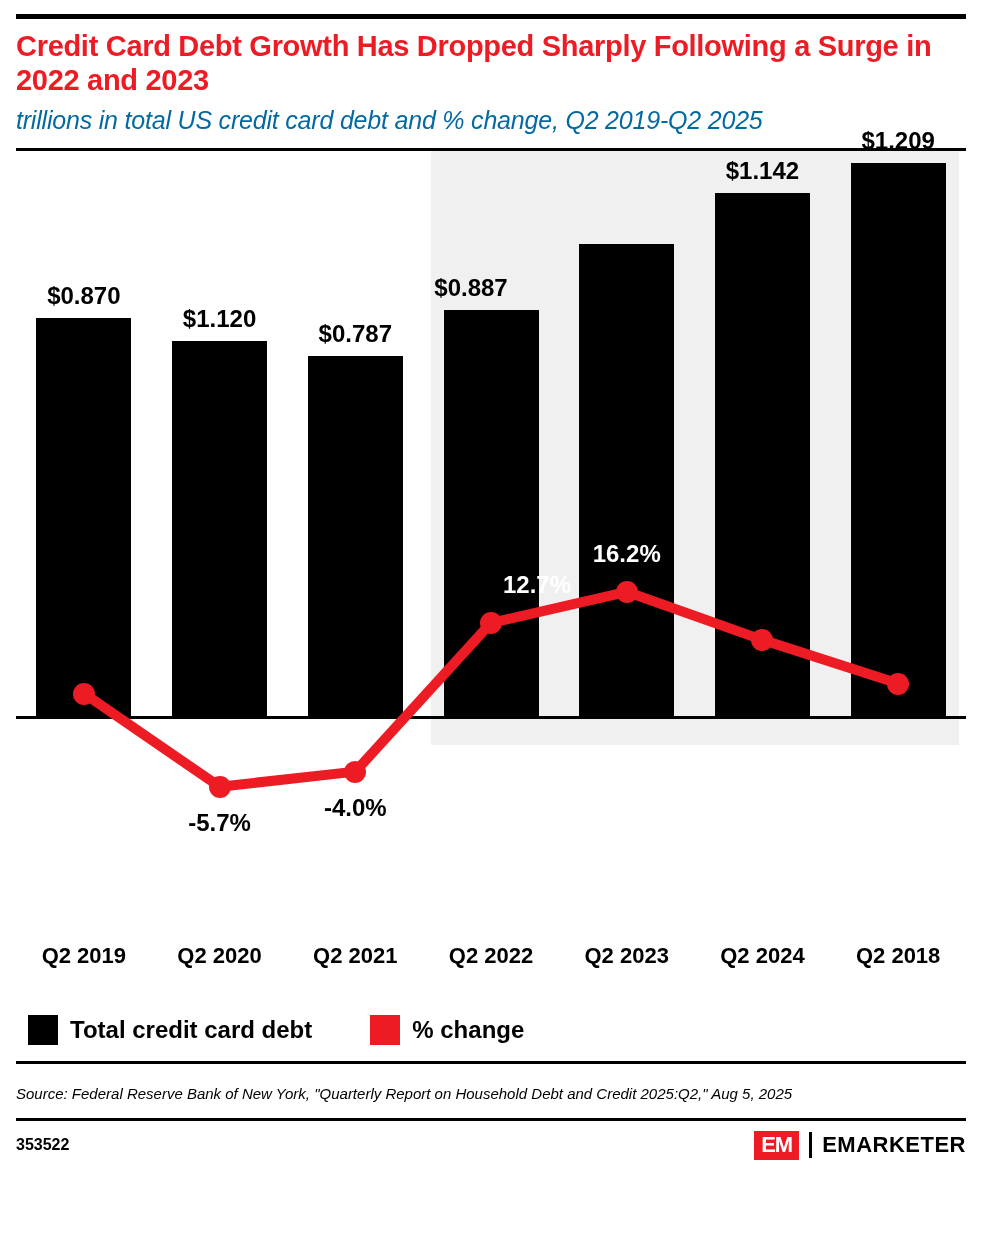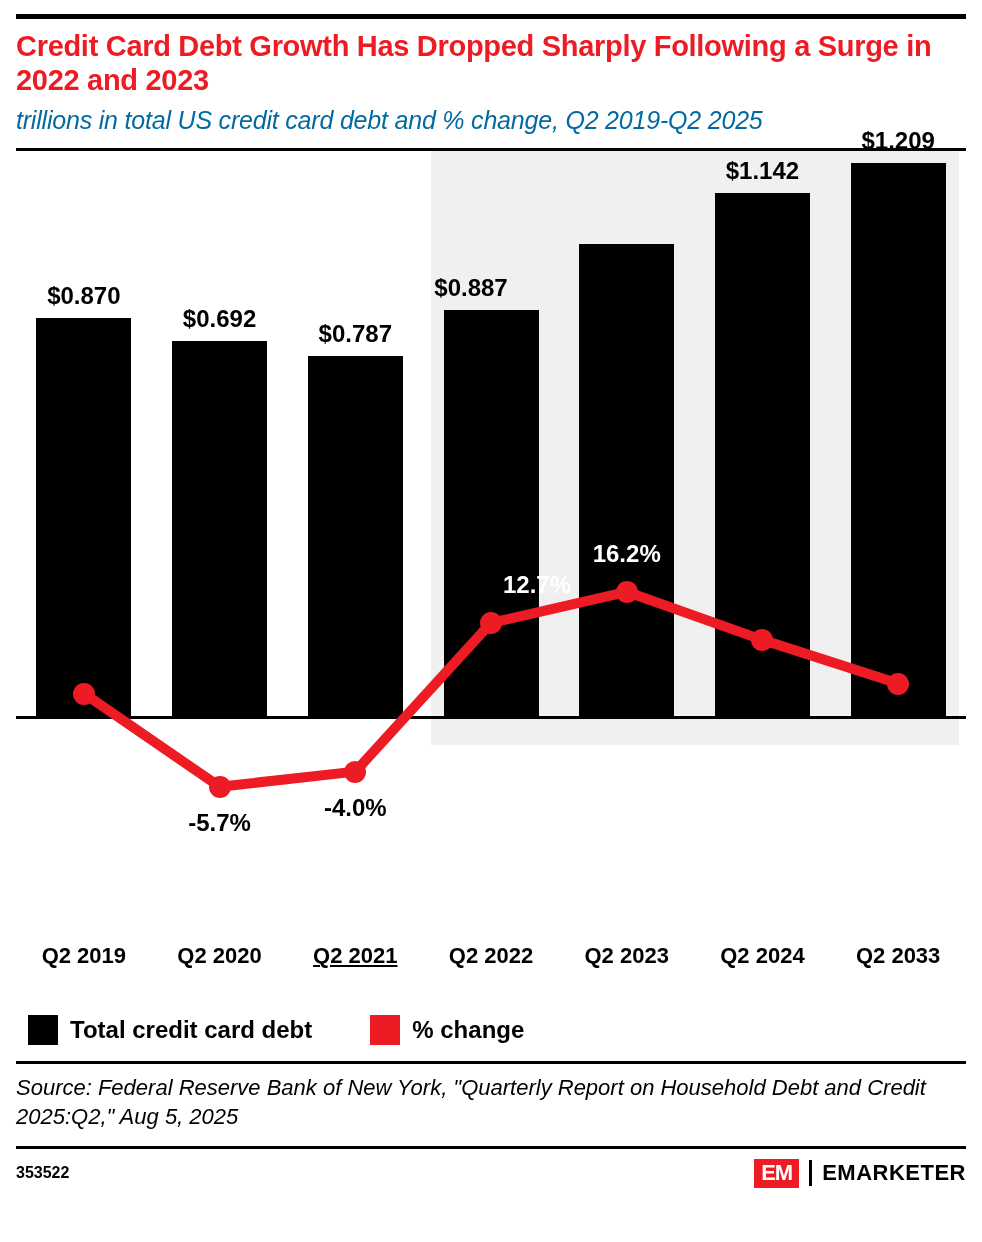--- a/index.html
+++ b/index.html
@@ -138,24 +138,24 @@
   .legend-label {
     font-size: 24px;
     font-weight: bold;
   }
   .rule-legend {
     height: 3px;
     background: #000000;
     margin-top: 14px;
   }
   .source {
-    font-size: 22px;
+    font-size: 15px;
     font-style: italic;
     line-height: 1.3;
-    margin-top: 10px;
+    margin-top: 20px;
   }
   .rule-footer {
     height: 3px;
     background: #000000;
     margin-top: 14px;
   }
   .footer {
     display: flex;
     align-items: center;
     justify-content: space-between;
@@ -222,44 +222,44 @@
         <div class="dot" style="left: 56.8571px; top: 531.28px;"></div>
         <div class="dot" style="left: 192.571px; top: 624.73px;"></div>
         <div class="dot" style="left: 328.286px; top: 609.6px;"></div>
         <div class="dot" style="left: 464px; top: 460.97px;"></div>
         <div class="dot" style="left: 599.714px; top: 429.82px;"></div>
         <div class="dot" style="left: 735.429px; top: 477.88px;"></div>
         <div class="dot" style="left: 871.143px; top: 521.49px;"></div>
       </div>
     <div id="labels-layer">
         <div class="bar-label" style="left: -12.1429px; top: 130.54px; width: 160px;">$0.870</div>
-        <div class="bar-label" style="left: 123.571px; top: 153.44px; width: 160px;">$0.692</div>
+        <div class="bar-label" style="left: 123.571px; top: 153.44px; width: 160px;">$1.120</div>
         <div class="bar-label" style="left: 259.286px; top: 168.554px; width: 160px;">$0.787</div>
         <div class="bar-label" style="left: 375px; top: 122.754px; width: 160px;">$0.887</div>
         <div class="bar-label" style="left: 530.714px; top: 56.802px; width: 160px; margin-top: 40px;">$1.031</div>
         <div class="bar-label" style="left: 666.429px; top: 5.964px; width: 160px;">$1.142</div>
         <div class="bar-label" style="left: 802.143px; top: -24.722px; width: 160px;">$1.209</div>
         <div class="pct-label off-bar" style="left: -12.1429px; top: 490.28px; width: 160px;">4.8%</div>
         <div class="pct-label off-bar" style="left: 123.571px; top: 657.73px; width: 160px;">-5.7%</div>
         <div class="pct-label off-bar" style="left: 259.286px; top: 642.6px; width: 160px;">-4.0%</div>
         <div class="pct-label on-bar" style="left: 395px; top: 419.97px; width: 160px; text-align: right;">12.7%</div>
         <div class="pct-label on-bar" style="left: 530.714px; top: 388.82px; width: 160px;">16.2%</div>
         <div class="pct-label off-bar" style="left: 666.429px; top: 436.88px; width: 160px;">10.8%</div>
         <div class="pct-label off-bar" style="left: 802.143px; top: 480.49px; width: 160px;">5.9%</div>
       </div>
   </div>
 
   <div class="x-axis" id="x-axis">
       <div class="x-tick" style="left: -12.1429px; top: 0px; width: 160px;">Q2 2019</div>
       <div class="x-tick" style="left: 123.571px; top: 0px; width: 160px;">Q2 2020</div>
-      <div class="x-tick" style="left: 259.286px; top: 0px; width: 160px; text-decoration: underline;">Q2 2021</div>
+      <div class="x-tick" style="left: 259.286px; top: 0px; width: 160px;">Q2 2021</div>
       <div class="x-tick" style="left: 395px; top: 0px; width: 160px;">Q2 2022</div>
       <div class="x-tick" style="left: 530.714px; top: 0px; width: 160px;">Q2 2023</div>
       <div class="x-tick" style="left: 666.429px; top: 0px; width: 160px;">Q2 2024</div>
-      <div class="x-tick" style="left: 802.143px; top: 0px; width: 160px;">Q2 2033</div>
+      <div class="x-tick" style="left: 802.143px; top: 0px; width: 160px;">Q2 2018</div>
     </div>
 
   <div class="legend">
     <div class="legend-item">
       <span class="swatch black"></span>
       <span class="legend-label">Total credit card debt</span>
     </div>
     <div class="legend-item">
       <span class="swatch red"></span>
       <span class="legend-label">% change</span>

